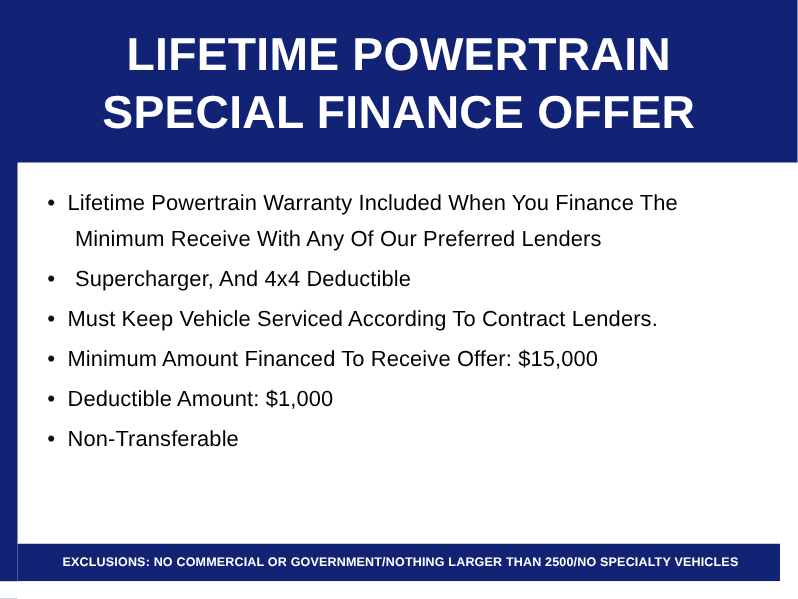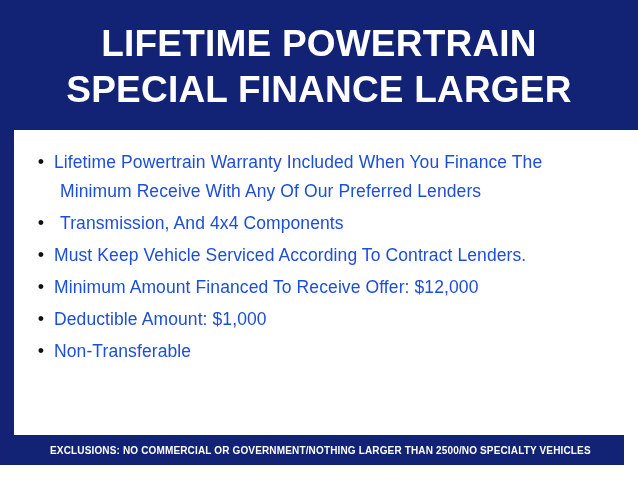--- a/index.html
+++ b/index.html
@@ -71,21 +71,21 @@
   .bullet-dot {
     flex: 0 0 auto;
     width: 26px;
     text-align: center;
     color: #111111;
     font-size: 18px;
     line-height: 29px;
   }
   .bullet-text {
     flex: 1 1 auto;
-    color: #1d4ed8;
+    color: #000000;
     font-size: 17.5px;
     line-height: 29px;
     letter-spacing: 0.1px;
   }
   .bullet-text .cont {
     display: block;
     padding-left: 6px;
   }
   
   .footer {
@@ -119,51 +119,51 @@
 </style>
 </head>
 <body>
 
 <div class="slide">
 
   <div class="left-bar"></div>
 
   <div class="header">
     <div class="header-line">LIFETIME POWERTRAIN</div>
-    <div class="header-line">SPECIAL FINANCE LARGER</div>
+    <div class="header-line">SPECIAL FINANCE OFFER</div>
   </div>
 
   <div class="content">
 
     <div class="bullet-row">
       <span class="bullet-dot">•</span>
       <span class="bullet-text">
         <span>Lifetime Powertrain Warranty Included When You Finance The</span>
         <span class="cont">Minimum Receive With Any Of Our Preferred Lenders</span>
       </span>
     </div>
 
     <div class="bullet-row">
       <span class="bullet-dot">•</span>
       <span class="bullet-text">
-        <span class="cont">Transmission, And 4x4 Components</span>
+        <span class="cont">Supercharger, And 4x4 Deductible</span>
       </span>
     </div>
 
     <div class="bullet-row">
       <span class="bullet-dot">•</span>
       <span class="bullet-text">
         <span>Must Keep Vehicle Serviced According To Contract Lenders.</span>
       </span>
     </div>
 
     <div class="bullet-row">
       <span class="bullet-dot">•</span>
       <span class="bullet-text">
-        <span>Minimum Amount Financed To Receive Offer: $12,000</span>
+        <span>Minimum Amount Financed To Receive Offer: $15,000</span>
       </span>
     </div>
 
     <div class="bullet-row">
       <span class="bullet-dot">•</span>
       <span class="bullet-text">
         <span>Deductible Amount: $1,000</span>
       </span>
     </div>
 

